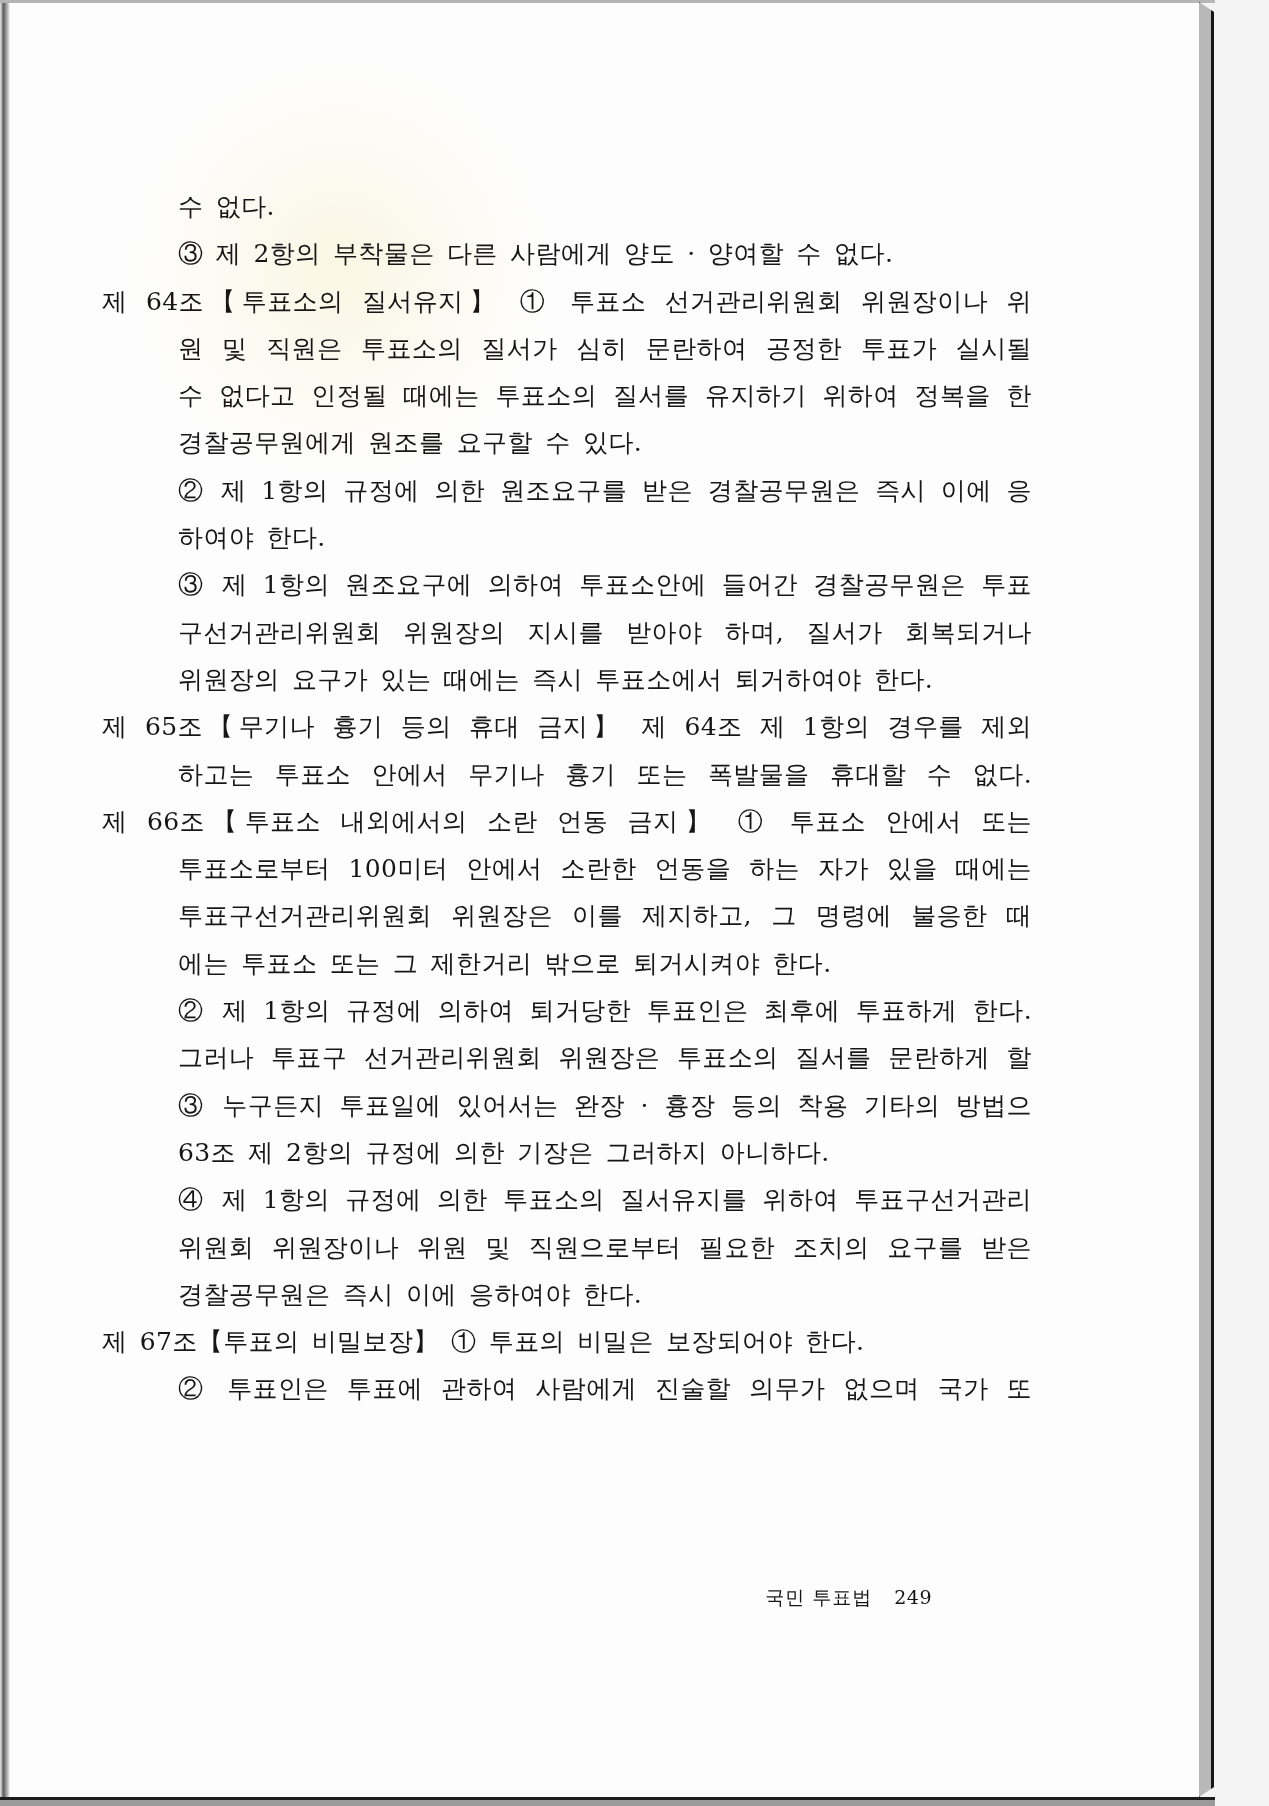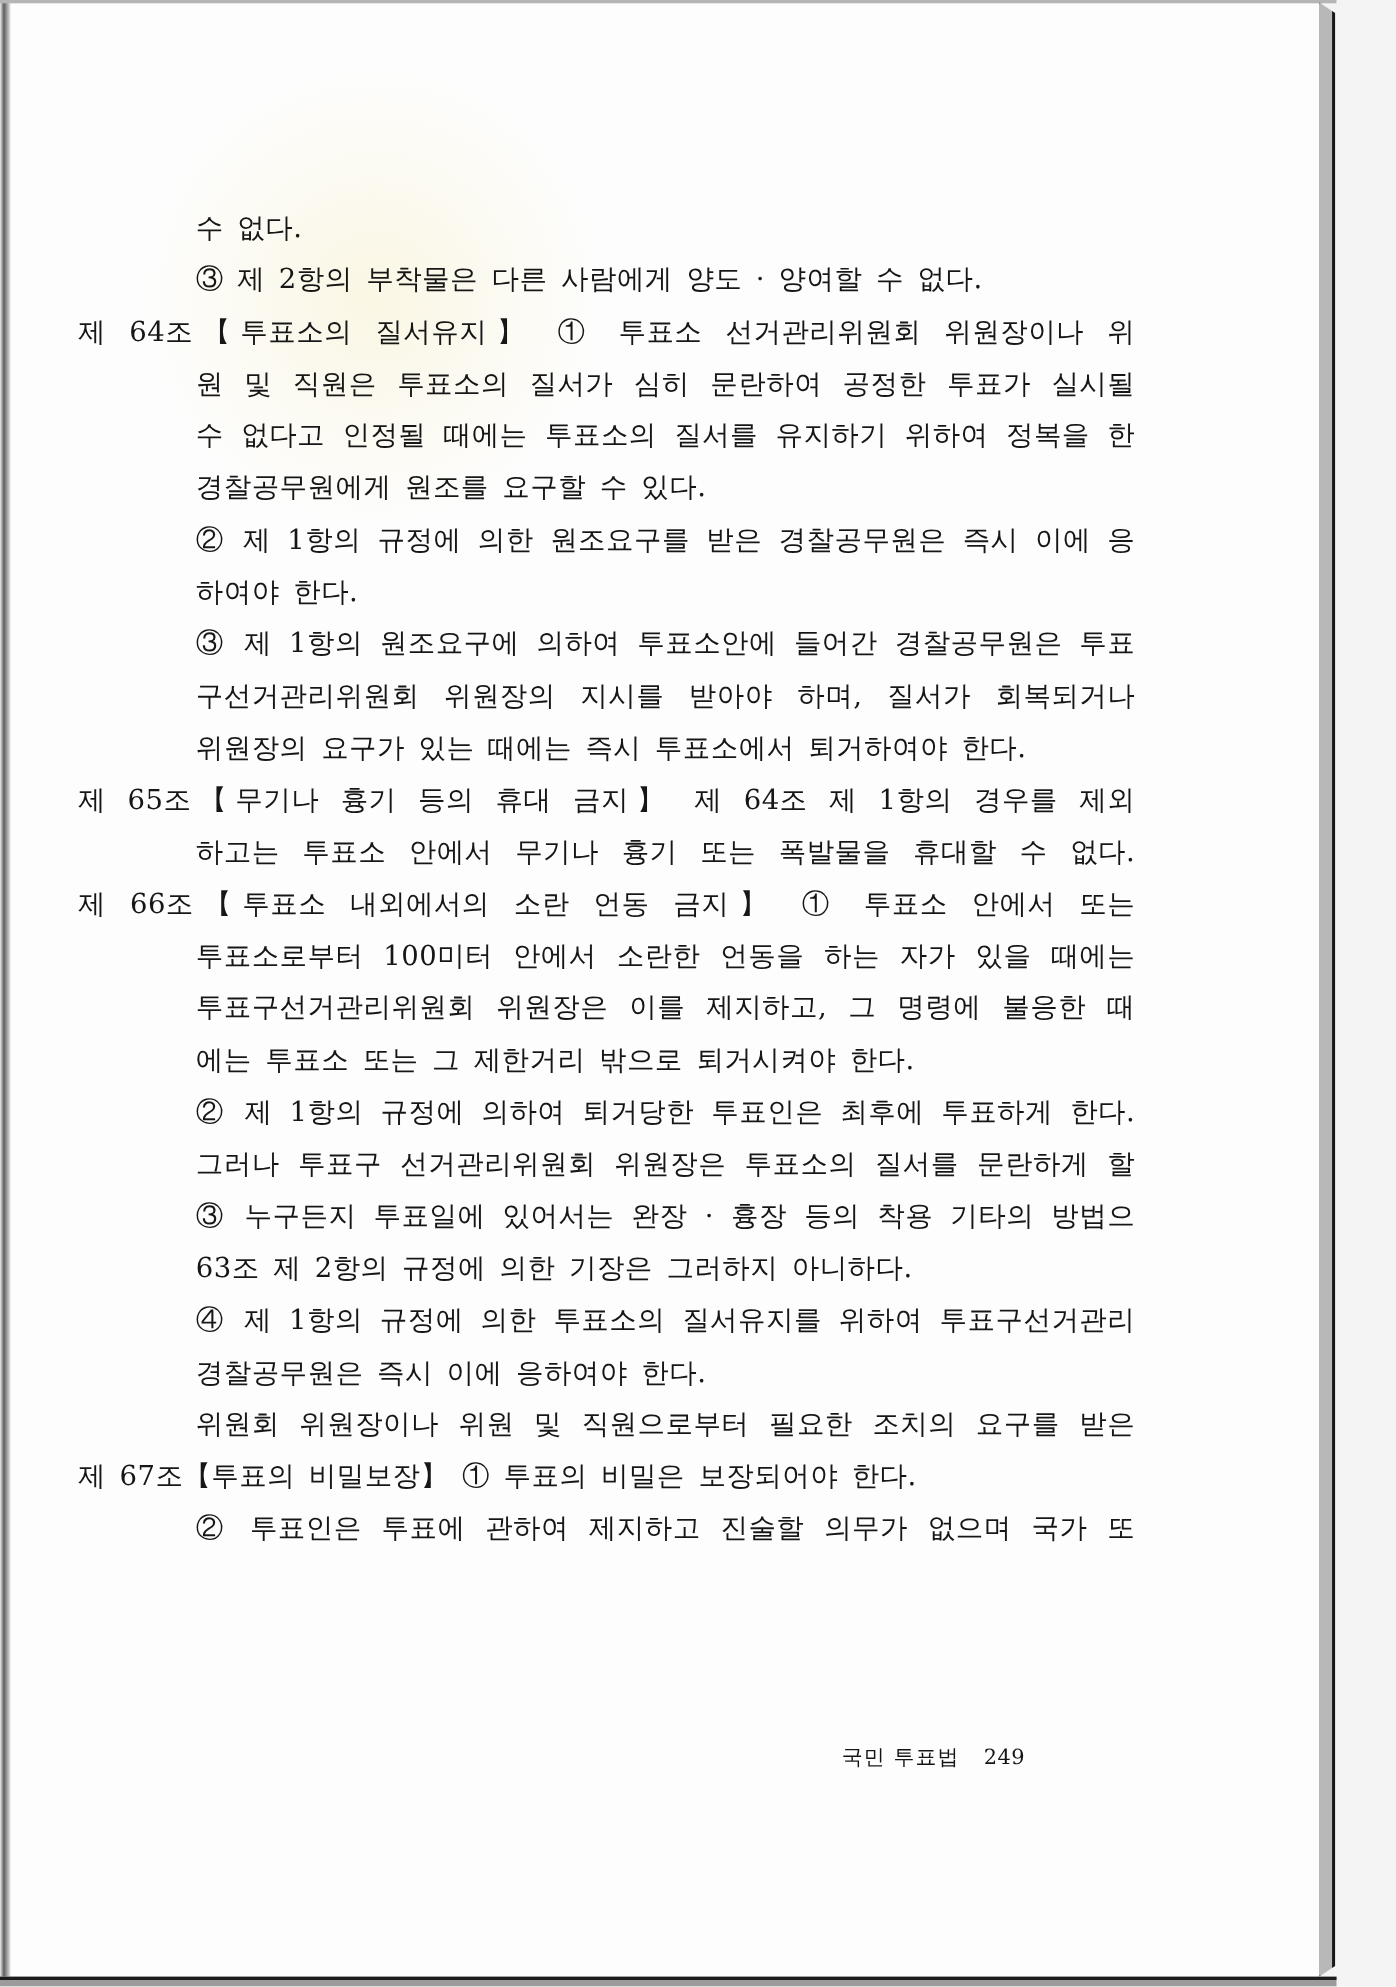--- a/index.html
+++ b/index.html
@@ -72,21 +72,21 @@
     font-size: 25px;
     line-height: 47.3px;
     letter-spacing: 0.4px;
     word-spacing: 4px;
     color: #161616;
   }
   .ln {
     margin-left: 178px;   
     margin-right: 237px;  
   }
-  .ln.article { margin-left: 71px; }  
+  .ln.article { margin-left: 102px; }  
   .ln.just {
     text-align: justify;
     text-align-last: justify;
   }
   .footer {
     position: absolute;
     left: 0; top: 1585px;
     width: 932px;
     text-align: right;
     font-size: 19px;
@@ -118,24 +118,24 @@
       <div class="ln just">하고는 투표소 안에서 무기나 흉기 또는 폭발물을 휴대할 수 없다.</div>
       <div class="ln article just">제 66조【투표소 내외에서의 소란 언동 금지】 ① 투표소 안에서 또는</div>
       <div class="ln just">투표소로부터 100미터 안에서 소란한 언동을 하는 자가 있을 때에는</div>
       <div class="ln just">투표구선거관리위원회 위원장은 이를 제지하고, 그 명령에 불응한 때</div>
       <div class="ln">에는 투표소 또는 그 제한거리 밖으로 퇴거시켜야 한다.</div>
       <div class="ln just">② 제 1항의 규정에 의하여 퇴거당한 투표인은 최후에 투표하게 한다.</div>
       <div class="ln just">그러나 투표구 선거관리위원회 위원장은 투표소의 질서를 문란하게 할</div>
       <div class="ln just">③ 누구든지 투표일에 있어서는 완장 · 흉장 등의 착용 기타의 방법으</div>
       <div class="ln">63조 제 2항의 규정에 의한 기장은 그러하지 아니하다.</div>
       <div class="ln just">④ 제 1항의 규정에 의한 투표소의 질서유지를 위하여 투표구선거관리</div>
+      <div class="ln just">위원회 위원장이나 위원 및 직원으로부터 필요한 조치의 요구를 받은</div>
       <div class="ln">경찰공무원은 즉시 이에 응하여야 한다.</div>
-      <div class="ln just">위원회 위원장이나 위원 및 직원으로부터 필요한 조치의 요구를 받은</div>
       <div class="ln article">제 67조【투표의 비밀보장】 ① 투표의 비밀은 보장되어야 한다.</div>
-      <div class="ln just">② 투표인은 투표에 관하여 제지하고 진술할 의무가 없으며 국가 또</div>
+      <div class="ln just">② 투표인은 투표에 관하여 사람에게 진술할 의무가 없으며 국가 또</div>
     </div>
 
     <div class="footer">
       <span>국민 투표법</span><span class="pageno">249</span>
     </div>
 
   </div>
 
   <div class="edge-left"></div>
   <div class="edge-top"></div>

